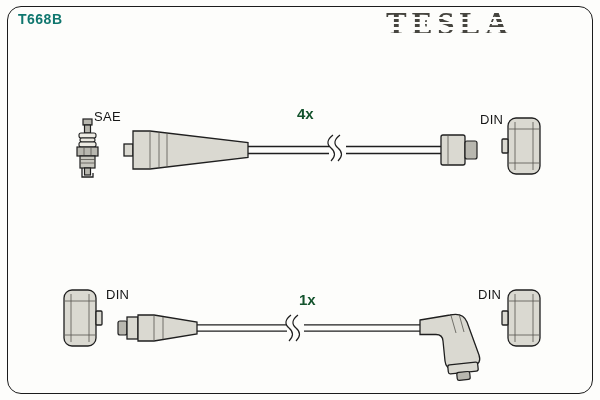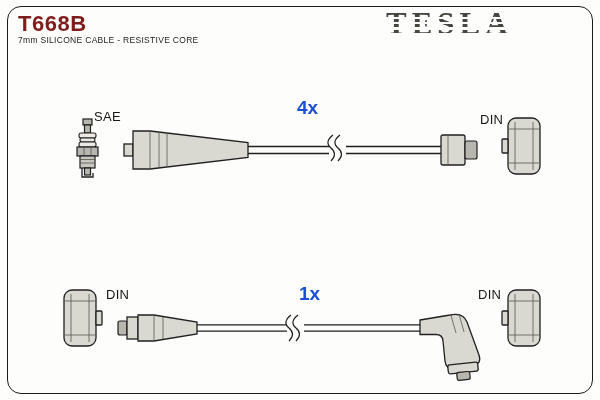--- a/index.html
+++ b/index.html
@@ -6,40 +6,40 @@
   .page{
     position:relative;width:600px;height:400px;background:#fdfdfb;
     font-family:"Liberation Sans",sans-serif;color:#1c1c1c;overflow:hidden;
   }
   .frame{
     position:absolute;left:7px;top:6px;right:7px;bottom:6px;
     border:1.6px solid #1c1c1c;border-radius:14px;pointer-events:none;
   }
   .part-number{
     position:absolute;left:18px;top:11px;
-    font-weight:bold;font-size:22px;letter-spacing:0.5px;color:#7f1d1d;
+    font-weight:bold;font-size:14px;letter-spacing:0.5px;color:#0f766e;
   }
   .subtitle{
     position:absolute;left:18px;top:35px;
     font-size:8.5px;letter-spacing:0.3px;color:#1c1c1c;
   }
   .brand{
     position:absolute;left:386px;top:8px;width:150px;height:32px;
     font-family:"Liberation Serif",serif;font-weight:bold;font-size:31px;
     letter-spacing:5px;color:#46453f;line-height:32px;text-align:left;
   }
   .brand-stripes{
     position:absolute;left:386px;top:8px;width:150px;height:34px;
     background:repeating-linear-gradient(to bottom,
       rgba(255,255,255,0) 0px, rgba(255,255,255,0) 3.2px,
       #fdfdfb 3.2px, #fdfdfb 5.4px);
     pointer-events:none;
   }
   .qty{
-    position:absolute;font-weight:bold;font-size:19px;color:#1d4ed8;
+    position:absolute;font-weight:bold;font-size:15px;color:#14532d;margin-top:8px;
   }
   .qty-top{left:297px;top:97px;}
   .qty-bottom{left:299px;top:283px;}
   .conn-label{
     position:absolute;font-size:13px;letter-spacing:0.3px;color:#161616;
   }
   .lbl-sae{left:94px;top:109px;}
   .lbl-din-top{left:480px;top:112px;}
   .lbl-din-bl{left:106px;top:287px;}
   .lbl-din-br{left:478px;top:287px;}
@@ -54,21 +54,20 @@
   .strokeD{stroke:#1f1f1f;stroke-width:1.3px;fill:none;}
 </style>
 </head>
 <body>
 
 <div class="page">
 
   <div class="frame"></div>
 
   <div class="part-number">T668B</div>
-  <div class="subtitle">7mm SILICONE CABLE - RESISTIVE CORE</div>
   <div class="brand">TESLA</div>
   <div class="brand-stripes"></div>
 
   <div class="qty qty-top">4x</div>
   <div class="conn-label lbl-sae">SAE</div>
   <div class="conn-label lbl-din-top">DIN</div>
 
   <div class="qty qty-bottom">1x</div>
   <div class="conn-label lbl-din-bl">DIN</div>
   <div class="conn-label lbl-din-br">DIN</div>

